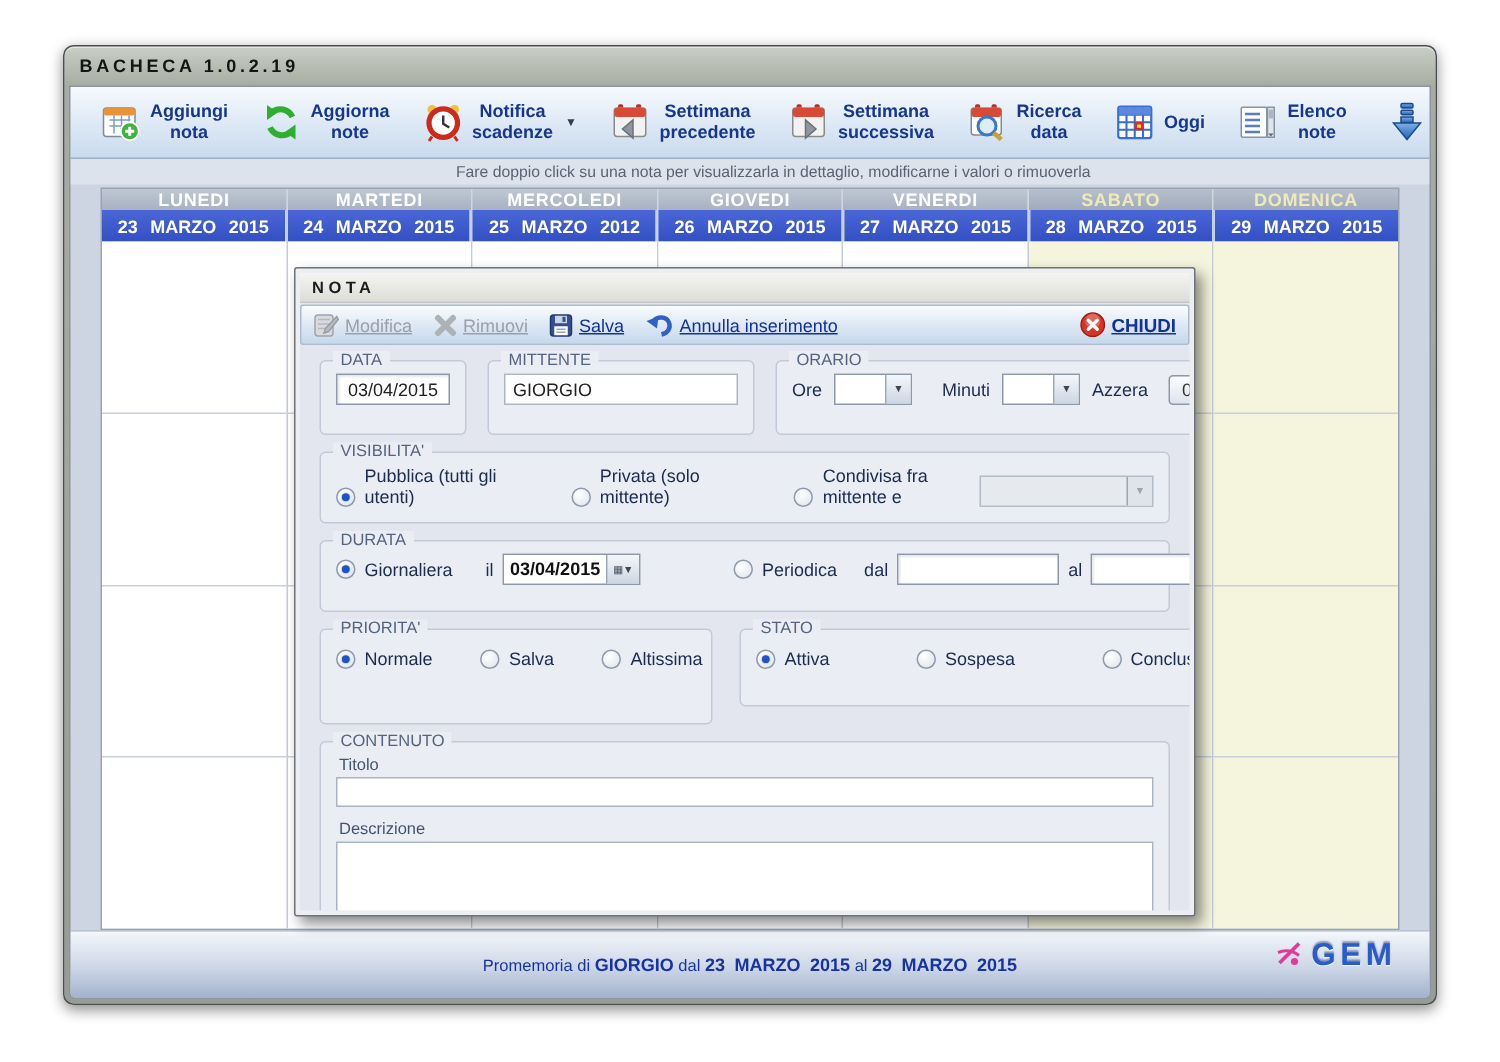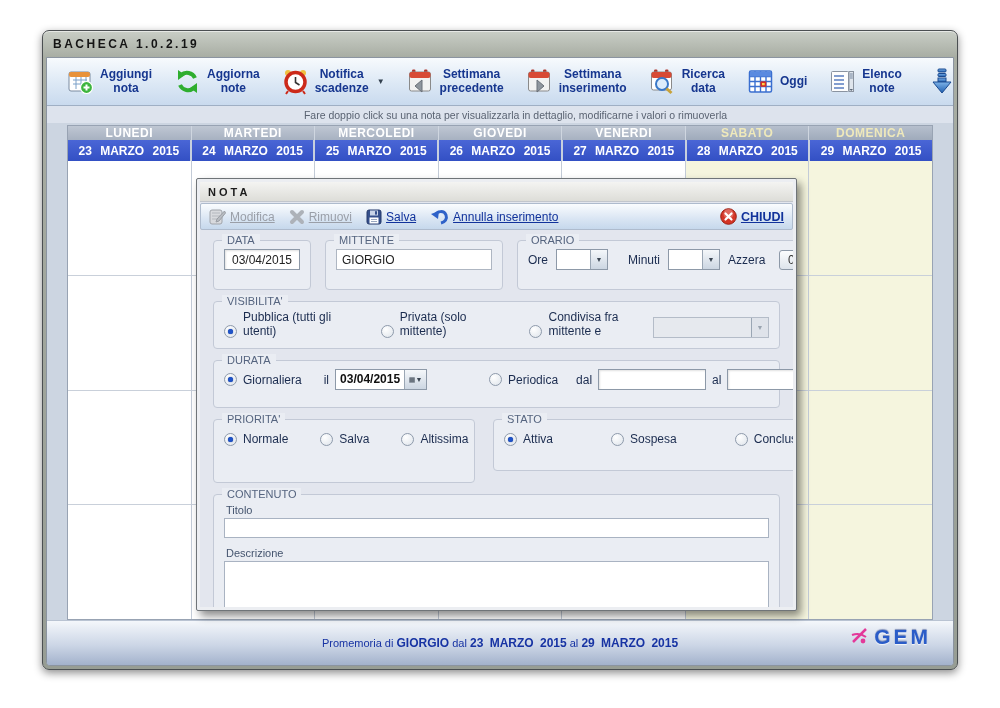--- a/index.html
+++ b/index.html
@@ -242,21 +242,21 @@
 
       <div class="tb-btn">
         <svg class="icon" width="27" height="27" viewBox="0 0 27 27">
           <rect x="5" y="1.5" width="3.5" height="5" rx="1.2" fill="#b0342a"></rect>
             <rect x="17" y="1.5" width="3.5" height="5" rx="1.2" fill="#b0342a"></rect>
           <rect x="2.5" y="4" width="21" height="19" rx="2" fill="#f2f2f2" stroke="#8a8a8a"></rect>
           <rect x="2.5" y="4" width="21" height="6" rx="2" fill="#d84a35"></rect>
           <polygon points="11,12 11,24 18,18" fill="#8f969e" stroke="#6a7078"></polygon>
         </svg>
         <span class="lbl">
-          <span>Settimana</span><br><span>inserimento</span>
+          <span>Settimana</span><br><span>successiva</span>
         </span>
       </div>
 
       <div class="tb-btn">
         <svg class="icon" width="27" height="27" viewBox="0 0 27 27">
           <rect x="5" y="1.5" width="3.5" height="5" rx="1.2" fill="#b0342a"></rect>
             <rect x="16" y="1.5" width="3.5" height="5" rx="1.2" fill="#b0342a"></rect>
           <rect x="2.5" y="4" width="20" height="18" rx="2" fill="#fff" stroke="#8a8a8a"></rect>
           <rect x="2.5" y="4" width="20" height="6" rx="2" fill="#d84a35"></rect>
           <circle cx="13" cy="16" r="6" fill="rgba(210,230,250,.75)" stroke="#3a78c8" stroke-width="2"></circle>
@@ -319,21 +319,21 @@
         <div class="dh">MARTEDI</div>
         <div class="dh">MERCOLEDI</div>
         <div class="dh">GIOVEDI</div>
         <div class="dh">VENERDI</div>
         <div class="dh weekend">SABATO</div>
         <div class="dh weekend">DOMENICA</div>
       </div>
       <div class="date-row">
         <div class="dr">23 MARZO 2015</div>
         <div class="dr">24 MARZO 2015</div>
-        <div class="dr">25 MARZO 2015</div>
+        <div class="dr">25 MARZO 2012</div>
         <div class="dr">26 MARZO 2015</div>
         <div class="dr">27 MARZO 2015</div>
         <div class="dr">28 MARZO 2015</div>
         <div class="dr">29 MARZO 2015</div>
       </div>
       <div class="grid">
         <div class="col">
             <div class="cell"></div>
             <div class="cell"></div>
             <div class="cell"></div>

